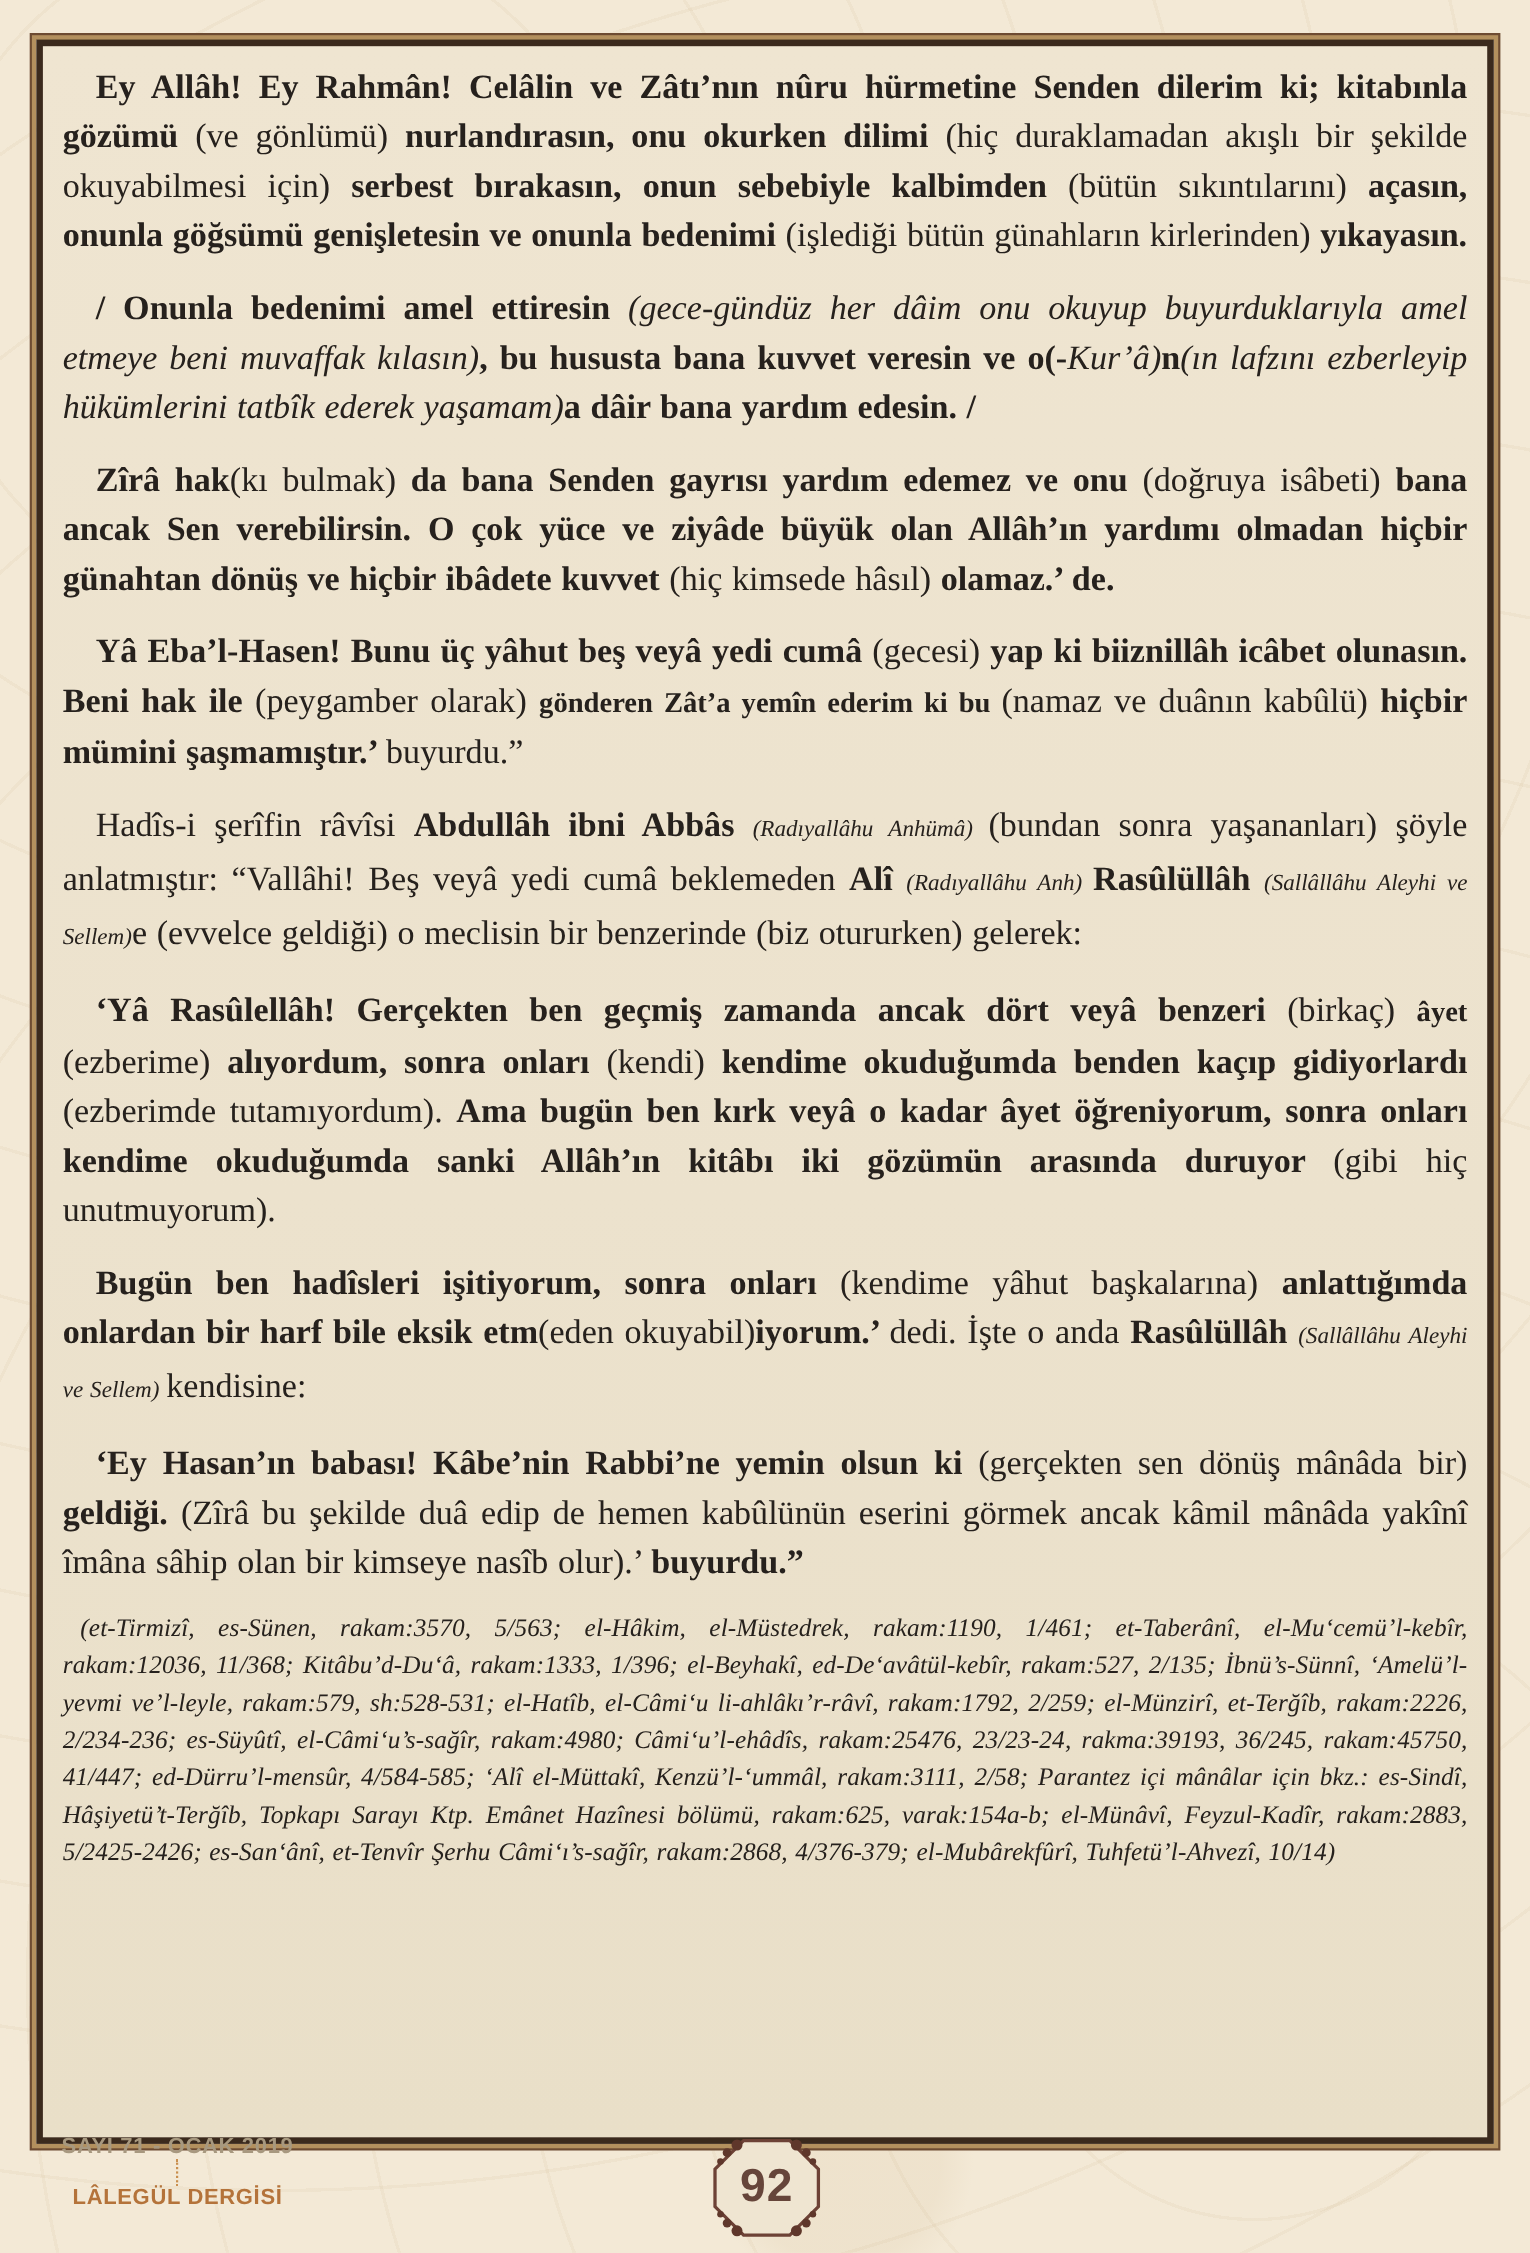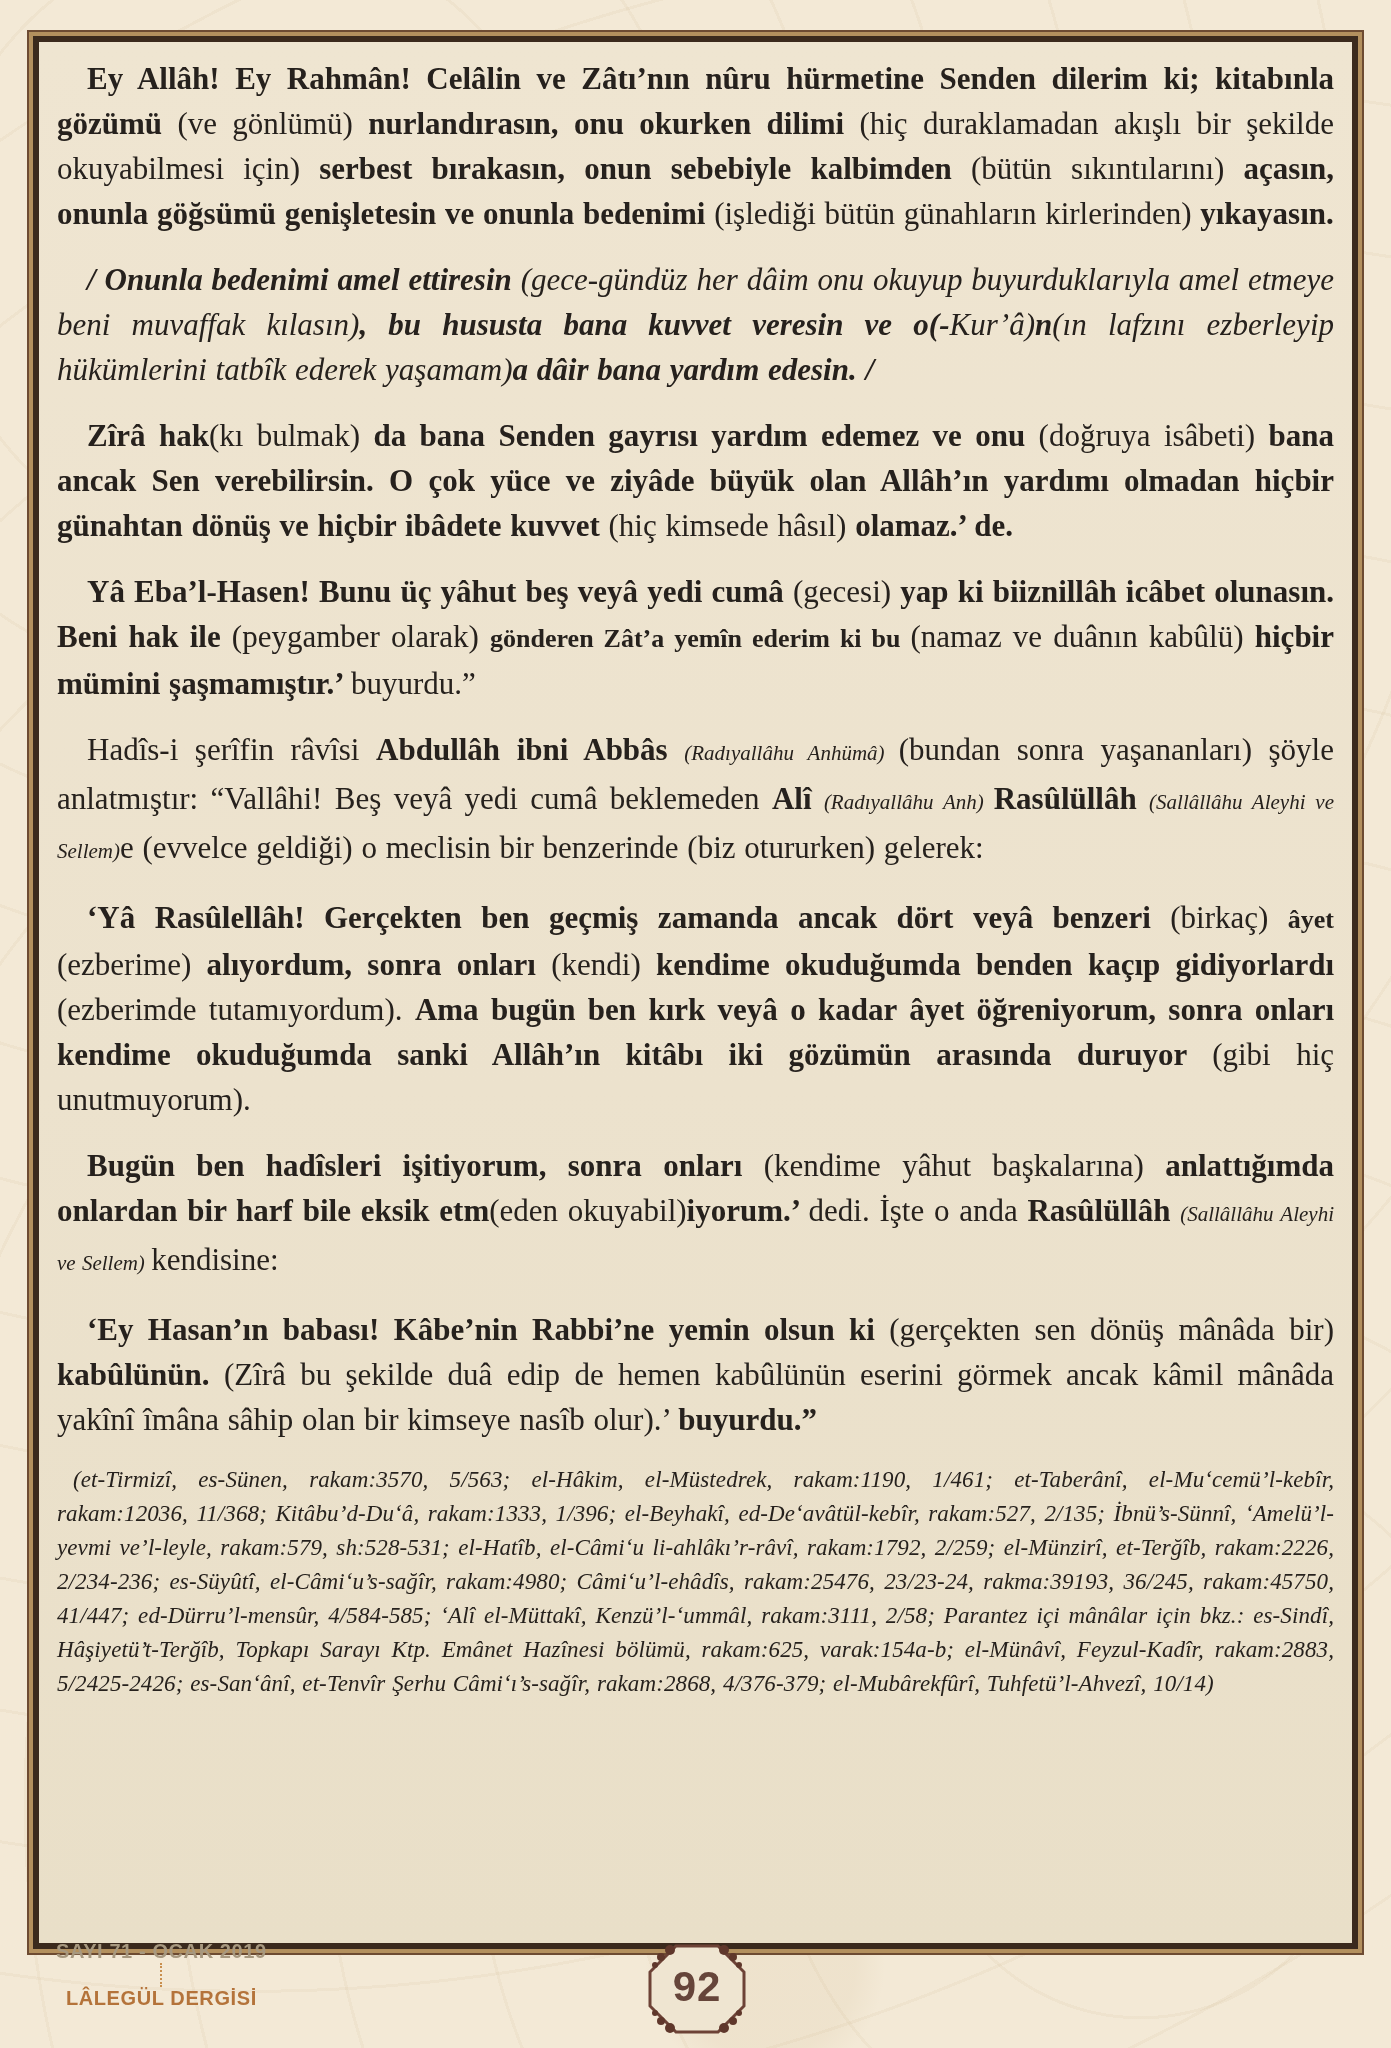--- a/index.html
+++ b/index.html
@@ -36,21 +36,21 @@
     margin-top:16px;
     text-indent:16px;
     font-size:23px;
     line-height:34px;
     font-style:italic;
     letter-spacing:.1px;
   }
   
   .rn-b{font-weight:bold;}
   .rn-r{font-weight:normal;}
-  .rn-bi{font-weight:bold;font-style:italic;}
+  .rn-bi{font-weight:bold;}
   .rn-i{font-style:italic;}
   .rn-b2{font-weight:bold;font-size:26px;}
   .rn-sc{font-style:italic;font-size:21px;margin-top:17px;}
   .rn-ci{font-style:italic;}
   .footer{
     position:absolute;left:56px;bottom:38px;
     display:flex;align-items:center;
     font-family:"Liberation Sans", sans-serif;
     font-size:20px;font-weight:bold;letter-spacing:.6px;flex-direction:column;
   }
@@ -79,21 +79,21 @@
 <div class="frame">
   <div class="content">
     <div id="text-block">
         <p class="para"><span class="rn-b">Ey Allâh! Ey Rahmân! Celâlin ve Zâtı’nın nûru hürmetine Senden dilerim ki; kitabınla gözümü </span><span class="rn-r">(ve gönlümü) </span><span class="rn-b">nurlandırasın, onu okurken dilimi </span><span class="rn-r">(hiç duraklamadan akışlı bir şekilde okuyabilmesi için) </span><span class="rn-b">serbest bırakasın, onun sebebiyle kalbimden </span><span class="rn-r">(bütün sıkıntılarını) </span><span class="rn-b">açasın, onunla göğsümü genişletesin ve onunla bedenimi </span><span class="rn-r">(işlediği bütün günahların kirlerinden) </span><span class="rn-b">yıkayasın.</span></p>
         <p class="para"><span class="rn-bi">/ Onunla bedenimi amel ettiresin </span><span class="rn-i">(gece-gündüz her dâim onu okuyup buyurduklarıyla amel etmeye beni muvaffak kılasın)</span><span class="rn-bi">, bu hususta bana kuvvet veresin ve o(-</span><span class="rn-i">Kur’â)</span><span class="rn-bi">n</span><span class="rn-i">(ın lafzını ezberleyip hükümlerini tatbîk ederek yaşamam)</span><span class="rn-bi">a dâir bana yardım edesin. /</span></p>
         <p class="para"><span class="rn-b">Zîrâ hak</span><span class="rn-r">(kı bulmak) </span><span class="rn-b">da bana Senden gayrısı yardım edemez ve onu </span><span class="rn-r">(doğruya isâbeti) </span><span class="rn-b">bana ancak Sen verebilirsin. O çok yüce ve ziyâde büyük olan Allâh’ın yardımı olmadan hiçbir günahtan dönüş ve hiçbir ibâdete kuvvet </span><span class="rn-r">(hiç kimsede hâsıl) </span><span class="rn-b">olamaz.’ de.</span></p>
         <p class="para"><span class="rn-b">Yâ Eba’l-Hasen! Bunu üç yâhut beş veyâ yedi cumâ </span><span class="rn-r">(gecesi) </span><span class="rn-b">yap ki biiznillâh icâbet olunasın. Beni hak ile </span><span class="rn-r">(peygamber olarak) </span><span class="rn-b2">gönderen Zât’a yemîn ederim ki bu </span><span class="rn-r">(namaz ve duânın kabûlü) </span><span class="rn-b">hiçbir mümini şaşmamıştır.’ </span><span class="rn-r">buyurdu.”</span></p>
         <p class="para"><span class="rn-r">Hadîs-i şerîfin râvîsi </span><span class="rn-b">Abdullâh ibni Abbâs </span><span class="rn-sc">(Radıyallâhu Anhümâ) </span><span class="rn-r">(bundan sonra yaşananları) şöyle anlatmıştır: “Vallâhi! Beş veyâ yedi cumâ beklemeden </span><span class="rn-b">Alî </span><span class="rn-sc">(Radıyallâhu Anh) </span><span class="rn-b">Rasûlüllâh </span><span class="rn-sc">(Sallâllâhu Aleyhi ve Sellem)</span><span class="rn-r">e (evvelce geldiği) o meclisin bir benzerinde (biz otururken) gelerek:</span></p>
         <p class="para"><span class="rn-b">‘Yâ Rasûlellâh! Gerçekten ben geçmiş zamanda ancak dört veyâ benzeri </span><span class="rn-r">(birkaç) </span><span class="rn-b2">âyet </span><span class="rn-r">(ezberime) </span><span class="rn-b">alıyordum, sonra onları </span><span class="rn-r">(kendi) </span><span class="rn-b">kendime okuduğumda benden kaçıp gidiyorlardı </span><span class="rn-r">(ezberimde tutamıyordum). </span><span class="rn-b">Ama bugün ben kırk veyâ o kadar âyet öğreniyorum, sonra onları kendime okuduğumda sanki Allâh’ın kitâbı iki gözümün arasında duruyor </span><span class="rn-r">(gibi hiç unutmuyorum).</span></p>
         <p class="para"><span class="rn-b">Bugün ben hadîsleri işitiyorum, sonra onları </span><span class="rn-r">(kendime yâhut başkalarına) </span><span class="rn-b">anlattığımda onlardan bir harf bile eksik etm</span><span class="rn-r">(eden okuyabil)</span><span class="rn-b">iyorum.’ </span><span class="rn-r">dedi. İşte o anda </span><span class="rn-b">Rasûlüllâh </span><span class="rn-sc">(Sallâllâhu Aleyhi ve Sellem) </span><span class="rn-r">kendisine:</span></p>
-        <p class="para"><span class="rn-b">‘Ey Hasan’ın babası! Kâbe’nin Rabbi’ne yemin olsun ki </span><span class="rn-r">(gerçekten sen dönüş mânâda bir) </span><span class="rn-b">kabûlünün. </span><span class="rn-r">(Zîrâ bu şekilde duâ edip de hemen kabûlünün eserini görmek ancak kâmil mânâda yakînî îmâna sâhip olan bir kimseye nasîb olur).’ </span><span class="rn-b">buyurdu.”</span></p>
+        <p class="para"><span class="rn-b">‘Ey Hasan’ın babası! Kâbe’nin Rabbi’ne yemin olsun ki </span><span class="rn-r">(gerçekten sen dönüş mânâda bir) </span><span class="rn-b">geldiği. </span><span class="rn-r">(Zîrâ bu şekilde duâ edip de hemen kabûlünün eserini görmek ancak kâmil mânâda yakînî îmâna sâhip olan bir kimseye nasîb olur).’ </span><span class="rn-b">buyurdu.”</span></p>
         <p class="para cite-para"><span class="rn-ci">(et-Tirmizî, es-Sünen, rakam:3570, 5/563; el-Hâkim, el-Müstedrek, rakam:1190, 1/461; et-Taberânî, el-Mu‘cemü’l-kebîr, rakam:12036, 11/368; Kitâbu’d-Du‘â, rakam:1333, 1/396; el-Beyhakî, ed-De‘avâtül-kebîr, rakam:527, 2/135; İbnü’s-Sünnî, ‘Amelü’l-yevmi ve’l-leyle, rakam:579, sh:528-531; el-Hatîb, el-Câmi‘u li-ahlâkı’r-râvî, rakam:1792, 2/259; el-Münzirî, et-Terğîb, rakam:2226, 2/234-236; es-Süyûtî, el-Câmi‘u’s-sağîr, rakam:4980; Câmi‘u’l-ehâdîs, rakam:25476, 23/23-24, rakma:39193, 36/245, rakam:45750, 41/447; ed-Dürru’l-mensûr, 4/584-585; ‘Alî el-Müttakî, Kenzü’l-‘ummâl, rakam:3111, 2/58; Parantez içi mânâlar için bkz.: es-Sindî, Hâşiyetü’t-Terğîb, Topkapı Sarayı Ktp. Emânet Hazînesi bölümü, rakam:625, varak:154a-b; el-Münâvî, Feyzul-Kadîr, rakam:2883, 5/2425-2426; es-San‘ânî, et-Tenvîr Şerhu Câmi‘ı’s-sağîr, rakam:2868, 4/376-379; el-Mubârekfûrî, Tuhfetü’l-Ahvezî, 10/14)</span></p>
       </div>
   </div>
 </div>
 
 <div class="footer">
   <span class="issue">SAYI 71 - OCAK 2019</span>
   <span class="divider"></span>
   <span class="mag">LÂLEGÜL DERGİSİ</span>
 </div>

